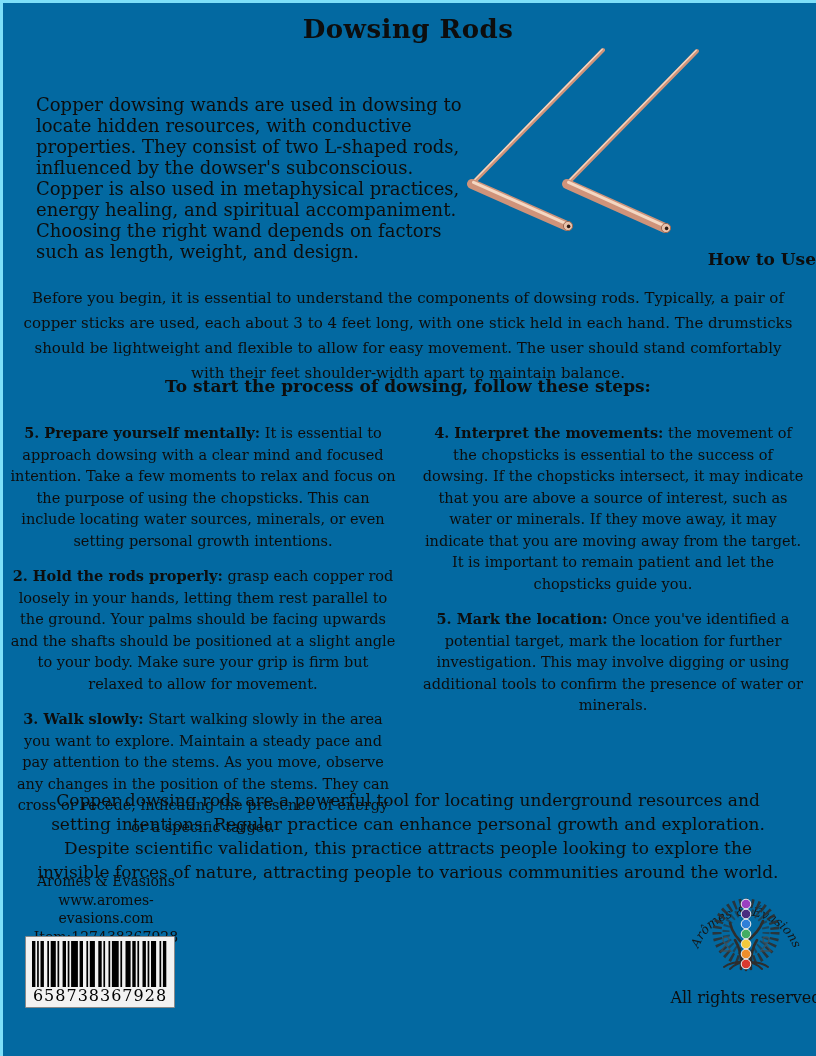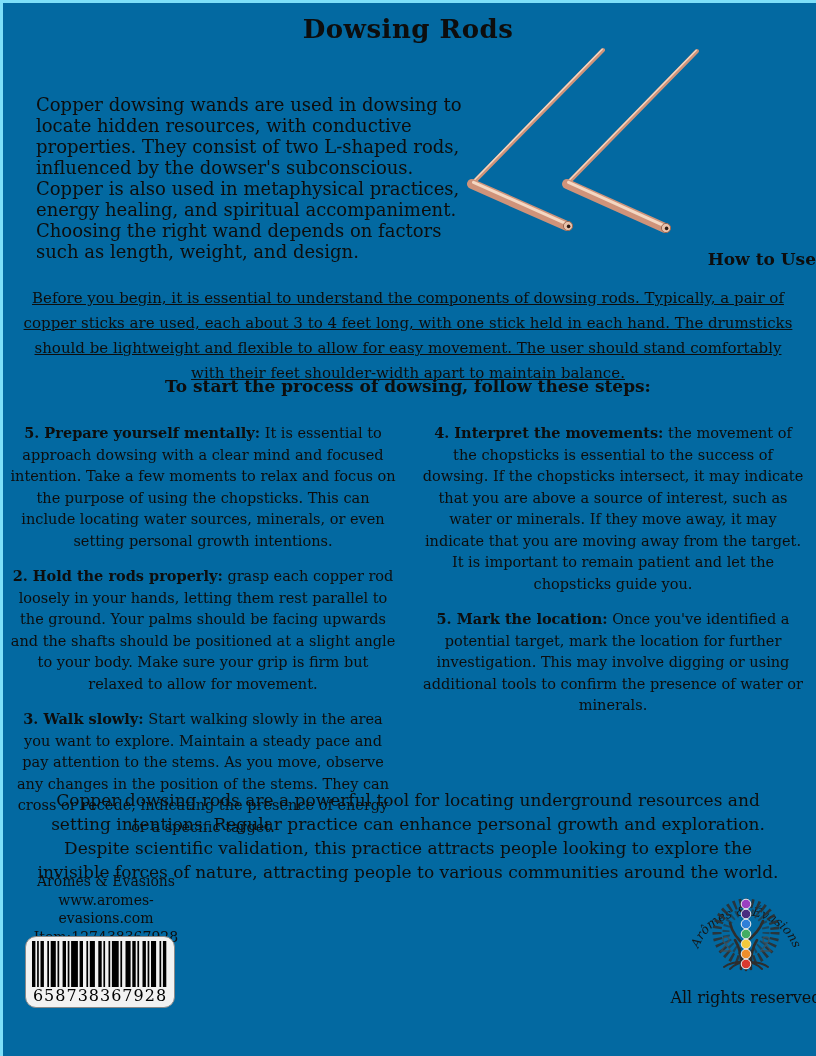--- a/index.html
+++ b/index.html
@@ -24,21 +24,21 @@
     position:absolute;left:36px;top:94px;width:434px;margin:0;
     font-size:18px;line-height:21px;text-align:left;
   }
   .rods{position:absolute;left:440px;top:38px;width:280px;height:205px;}
   .howto-h{
     position:absolute;top:249px;left:0;right:0;margin:0;
     text-align:right;font-size:17px;font-weight:bold;
   }
   .howto{
     position:absolute;top:286px;left:16px;width:784px;margin:0;
-    text-align:center;font-size:15px;line-height:25px;text-decoration:underline;
+    text-align:center;font-size:15px;line-height:25px;
   }
   .steps-h{
     position:absolute;top:376px;left:0;right:0;margin:0;
     text-align:center;font-size:17px;font-weight:bold;
   }
   .columns{
     position:absolute;top:422px;left:10px;width:796px;
     display:flex;gap:24px;
   }
   .col{flex:1;text-align:center;font-size:14.5px;line-height:21.5px;}
@@ -47,21 +47,21 @@
   .closing{
     position:absolute;top:788px;left:30px;width:756px;margin:0;
     text-align:center;font-size:17px;line-height:24px;
   }
   .brand-block{
     position:absolute;left:26px;top:872px;width:160px;
     text-align:center;font-size:14px;line-height:18.5px;
   }
   .barcode{
     position:absolute;left:25px;top:936px;width:150px;height:72px;
-    background:#f2f2f2;border:1px solid #8a8a8a;border-radius:11px;
+    background:#f2f2f2;border:1px solid #8a8a8a;border-radius:1px;
     display:flex;flex-direction:column;align-items:center;box-sizing:border-box;
   }
   .barcode svg{margin-top:4px;display:block;}
   .barcode-num{
     font-size:16px;line-height:18px;letter-spacing:1px;color:#000;
   }
   .logo{position:absolute;left:686px;top:868px;width:120px;height:120px;}
   .rights{
     position:absolute;left:666px;top:988px;width:160px;
     text-align:center;font-size:16px;

